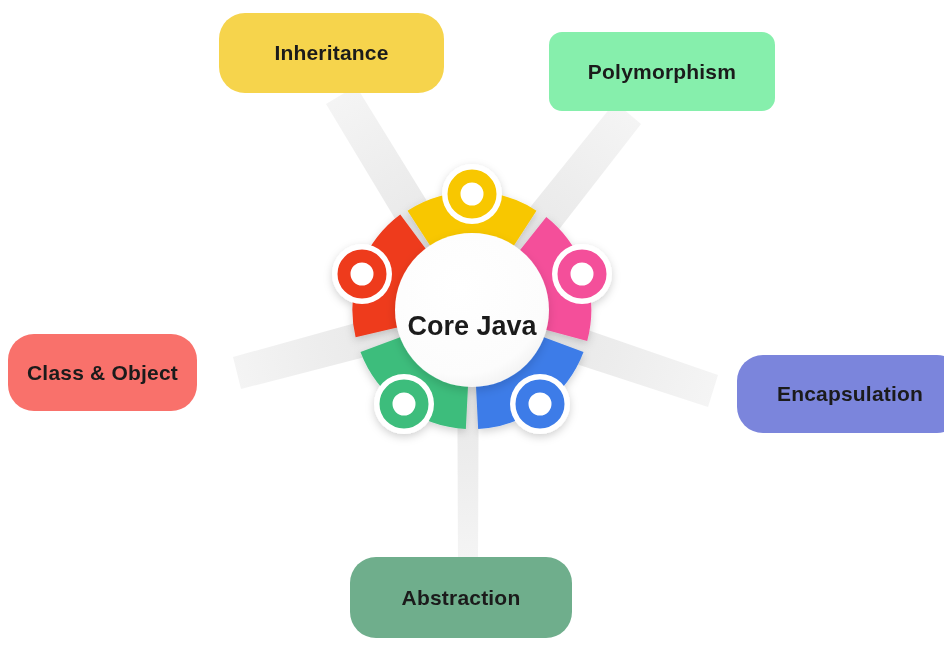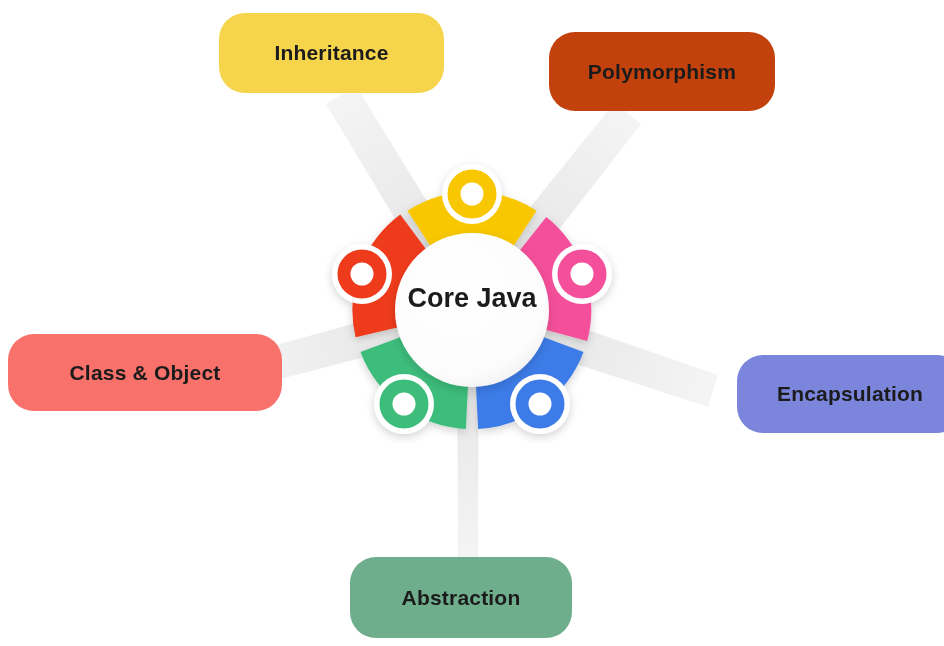--- a/index.html
+++ b/index.html
@@ -16,23 +16,23 @@
     display:flex;align-items:center;justify-content:center;
     border-radius:26px;
     font-weight:bold;font-size:21px;
     color:#1b1b1b;
     letter-spacing:.2px;
   }
   .node-inheritance {left:219px;top:13px; width:225px;height:80px;}
   .node-polymorphism{left:549px;top:32px; width:226px;height:79px;}
   .node-encapsulation{left:711px;top:355px;width:226px;height:78px;}
   .node-abstraction {left:350px;top:557px;width:222px;height:81px;align-items:center;}
-  .node-class-object{left:8px;  top:334px;width:274px;height:77px;}
+  .node-class-object{left:8px;  top:334px;width:189px;height:77px;}
   .hub-label{
-    position:absolute;left:372px;top:276px;width:200px;height:44px;
+    position:absolute;left:372px;top:304px;width:200px;height:44px;
     display:flex;align-items:center;justify-content:center;
     font-weight:bold;font-size:27px;color:#1b1b1b;
   }
 </style>
 </head>
 <body>
 
 <div class="stage" style="background-color: rgb(255, 255, 255);">
 
   <svg width="944" height="646" viewBox="0 0 944 646">
@@ -86,21 +86,21 @@
       <circle cx="362" cy="274" r="18" fill="#ffffff" stroke-width="13" stroke="#EE3A1F"></circle>
     </g>
 
     <circle cx="472" cy="310" r="77" fill="url(#hubGrad)" filter="url(#hubShadow)"></circle>
   </svg>
 
   <div class="node-box node-inheritance" style="background-color: rgb(246, 212, 76);">
     <span>Inheritance</span>
   </div>
 
-  <div class="node-box node-polymorphism" style="background-color: #c2410c;">
+  <div class="node-box node-polymorphism" style="background-color: #86efac; border-radius: 13px;">
     <span>Polymorphism</span>
   </div>
 
   <div class="node-box node-encapsulation" style="background-color: rgb(123, 133, 220); margin-left: 26px;">
     <span>Encapsulation</span>
   </div>
 
   <div class="node-box node-abstraction" style="background-color: rgb(111, 174, 140);">
     <span>Abstraction</span>
   </div>

